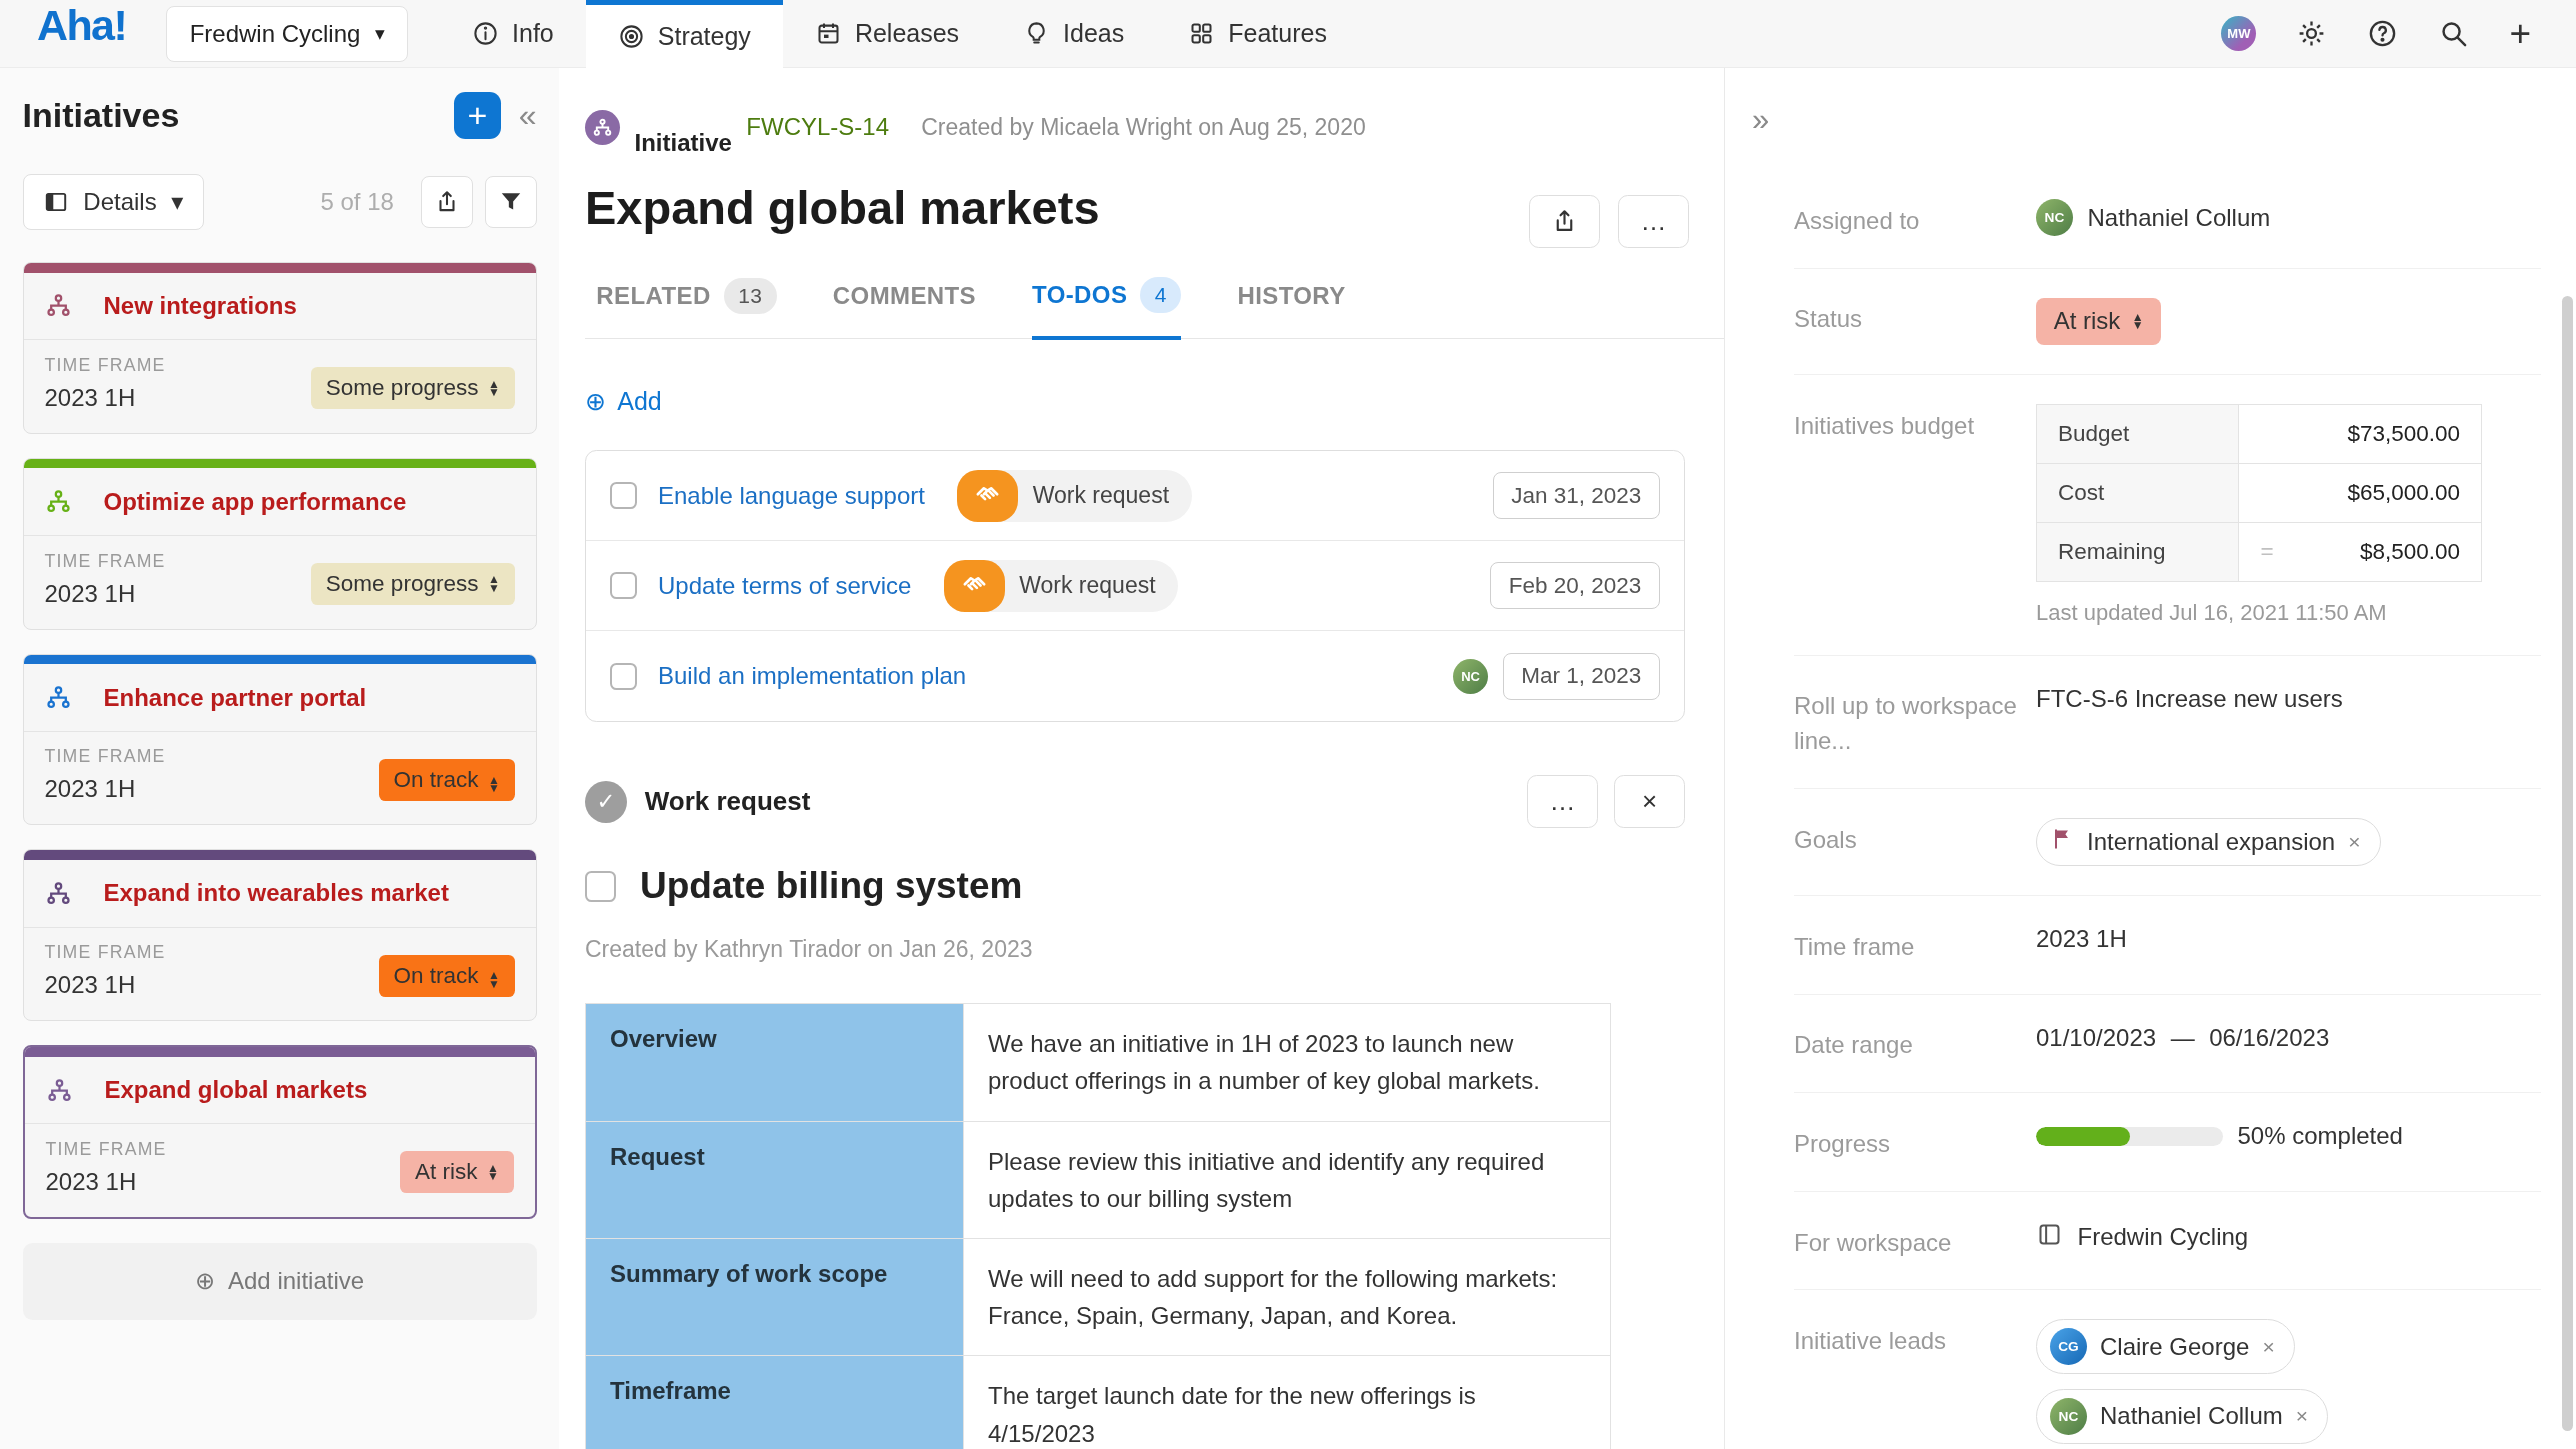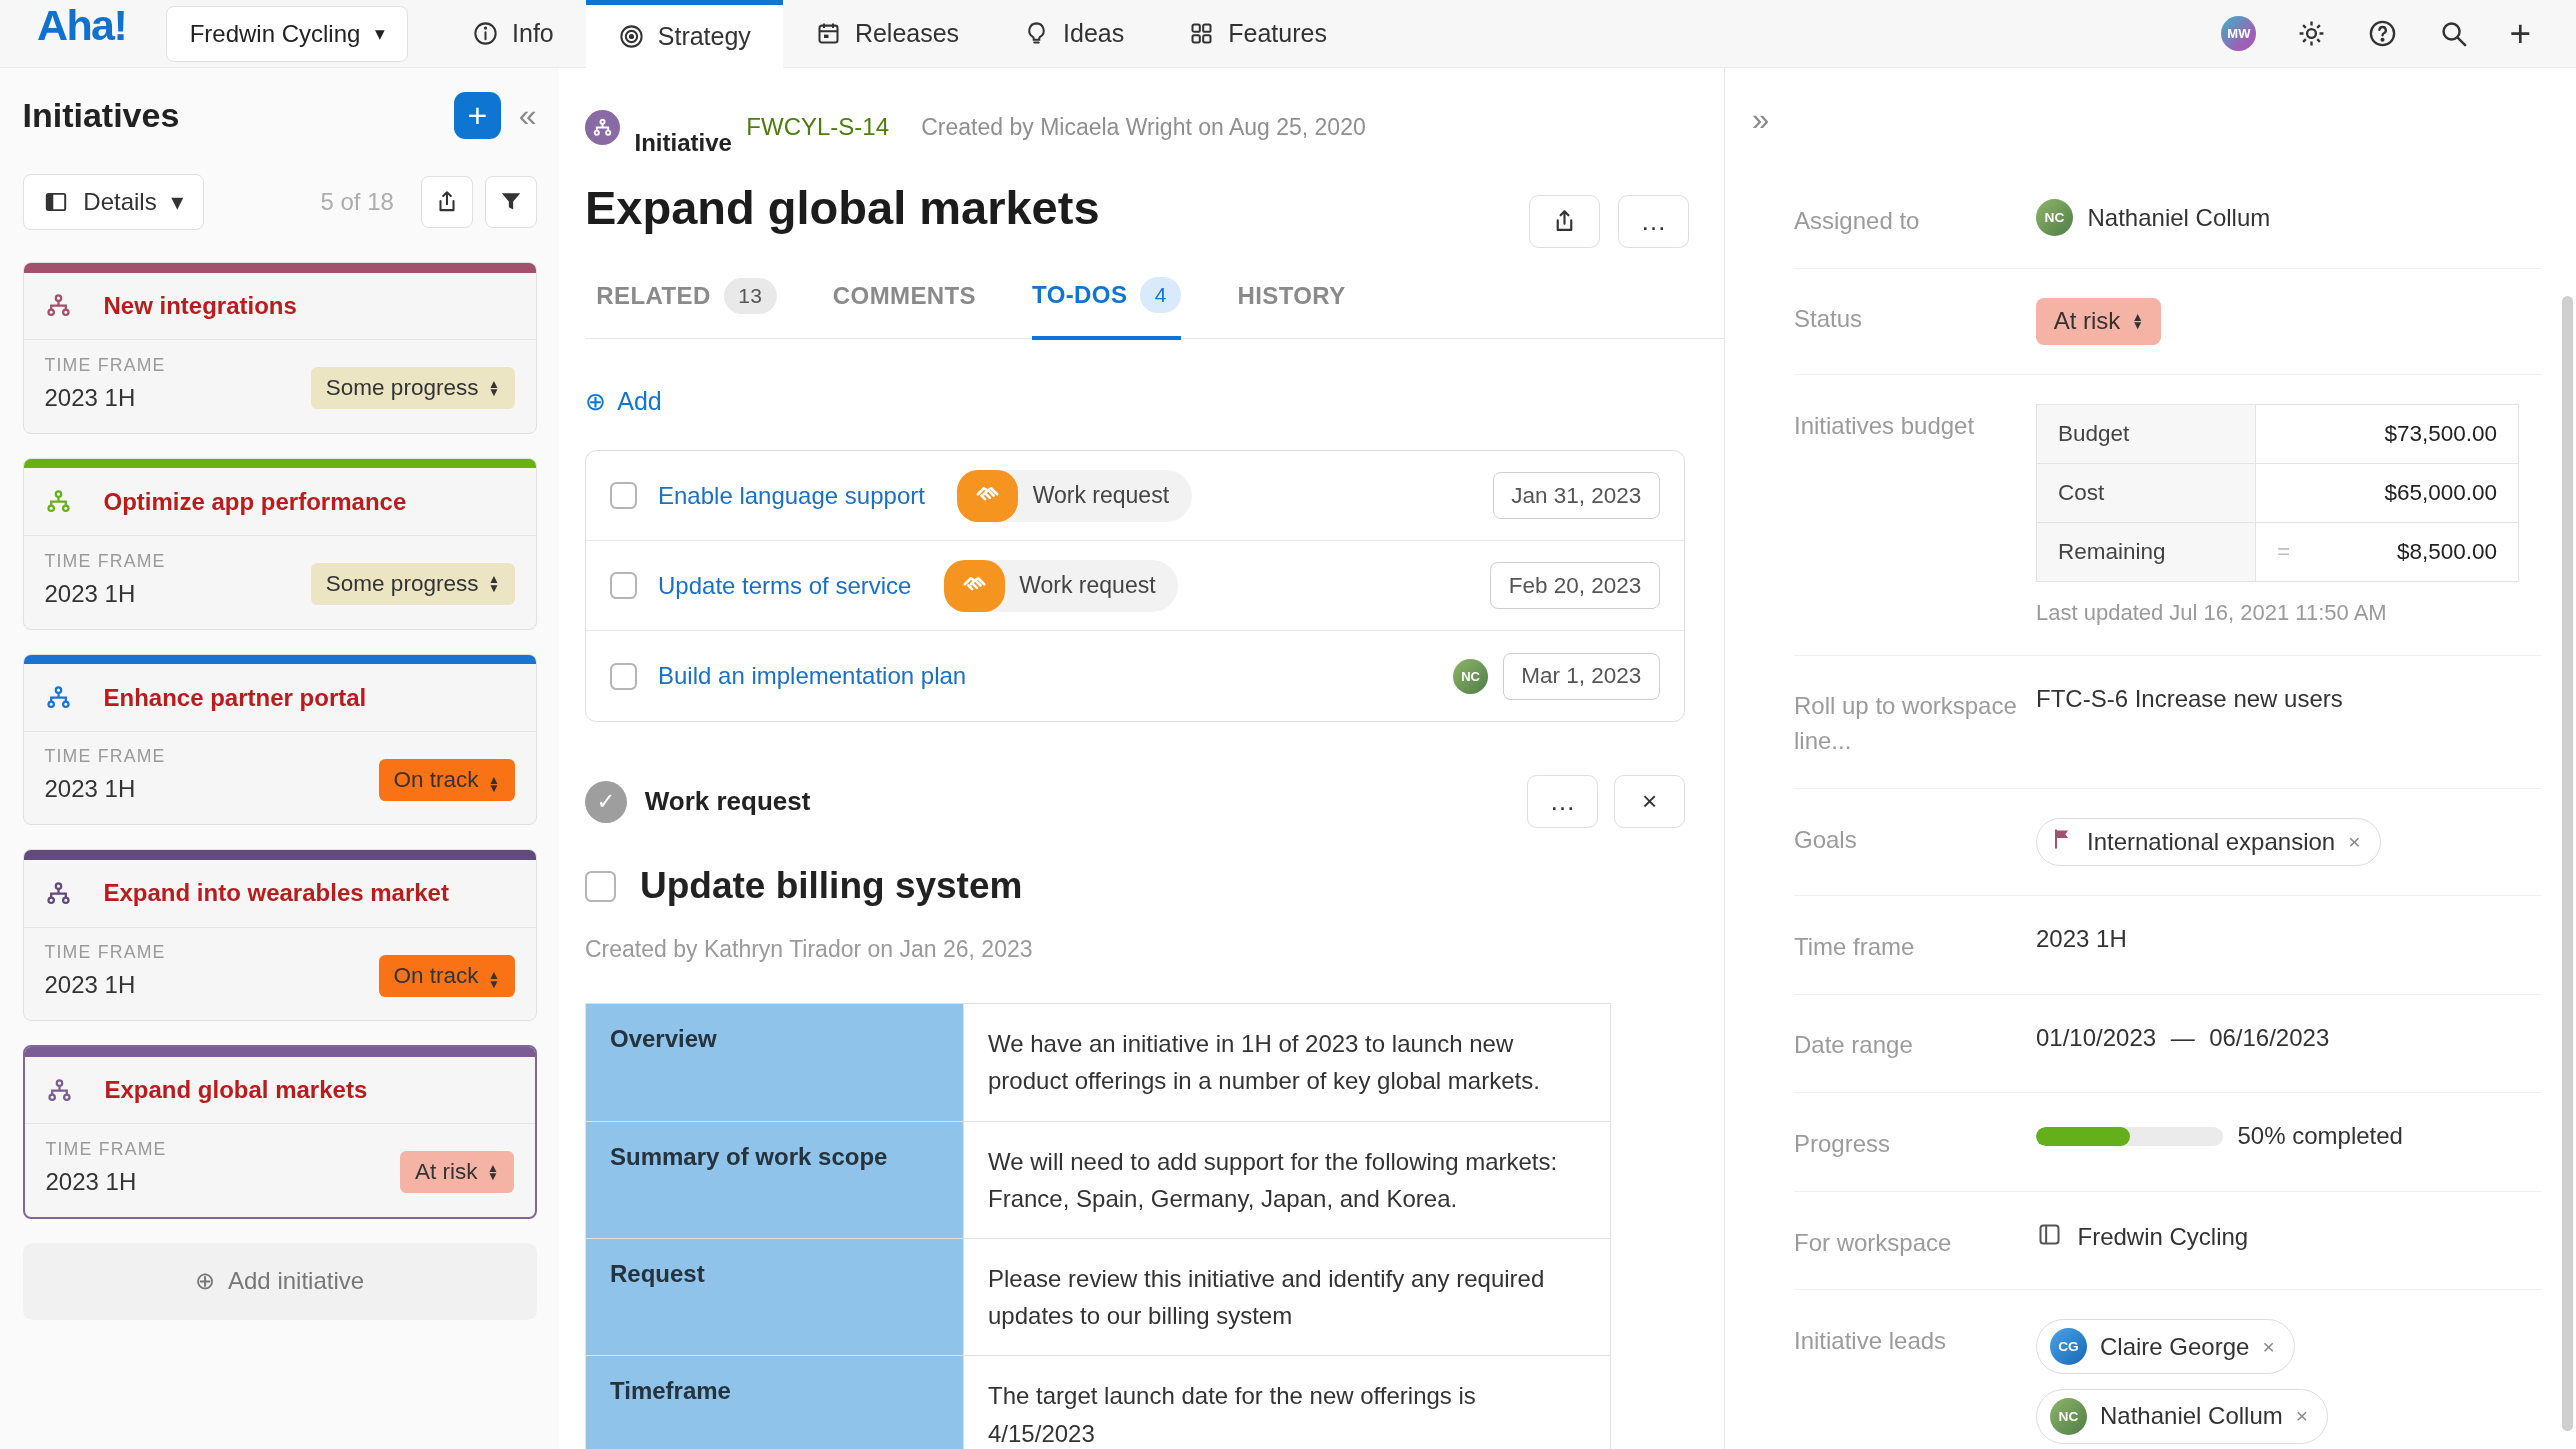--- a/index.html
+++ b/index.html
@@ -126,21 +126,21 @@
   
   .panel { width:852px; flex-shrink:0; border-left:1.6px solid #e9e9e9; padding-top:34px; }
   .panel-collapse { margin-left:27px; color:#8a8a8a; font-size:31px; cursor:pointer; width:fit-content; }
   .prows { margin-top:32px; }
   .prow { margin:0 35px 0 69px; padding:29px 0; border-bottom:1.6px solid #f0f0f0;
     display:flex; align-items:flex-start; }
   .plabel { width:242px; flex-shrink:0; color:#9b9b9b; font-size:24px; line-height:1.45; padding-top:4.8px; }
   .pval { flex:1; font-size:24px; color:#333; display:flex; align-items:center; gap:14.5px; flex-wrap:wrap; }
   .status-pill { background:#f5b3a6; border-radius:8px; padding:9.7px 17.7px; font-size:24px;
     display:inline-flex; align-items:center; gap:11.3px; cursor:pointer; }
-  .btable { border-collapse:collapse; width:483px; }
+  .btable { border-collapse:collapse; width:446px; }
   .btable td { border:1.6px solid #e3e3e3; font-size:22.5px; padding:16px 21px; }
   .btable .n { background:#f7f7f7; color:#444; width:205px; }
   .btable .v { color:#222; width:246px; }
   .btable .v .cellflex { display:flex; justify-content:flex-end; gap:16px; }
   .btable .eq { color:#c0c0c0; margin-right:auto; }
   .last-updated { margin-top:17.7px; color:#9a9a9a; font-size:22px; }
   .goal-pill, .lead-pill { border:1.6px solid #ddd; background:#fff; border-radius:804px;
     display:inline-flex; align-items:center; gap:13px; padding:8px 19.3px 8px 13px; cursor:pointer; }
   .goal-pill .flag { color:#a1516b; }
   .goal-pill .flag svg { width:24px; height:24px; }
@@ -504,26 +504,26 @@
           </div>
           <div class="wr-created">Created by Kathryn Tirador on Jan 26, 2023</div>
 
           <table class="wr-table">
             <tbody>
                 <tr>
               <td class="lbl">Overview</td>
               <td class="val">We have an initiative in 1H of 2023 to launch new product offerings in a number of key global markets.</td>
             </tr>
             <tr>
+              <td class="lbl">Request</td>
+              <td class="val">Please review this initiative and identify any required updates to our billing system</td>
+            </tr>
+            <tr>
               <td class="lbl">Summary of work scope</td>
               <td class="val">We will need to add support for the following markets: France, Spain, Germany, Japan, and Korea.</td>
-            </tr>
-            <tr>
-              <td class="lbl">Request</td>
-              <td class="val">Please review this initiative and identify any required updates to our billing system</td>
             </tr>
             <tr>
               <td class="lbl">Timeframe</td>
               <td class="val">The target launch date for the new offerings is 4/15/2023</td>
             </tr>
           </tbody>
             </table>
 
         </section>
       </div>

